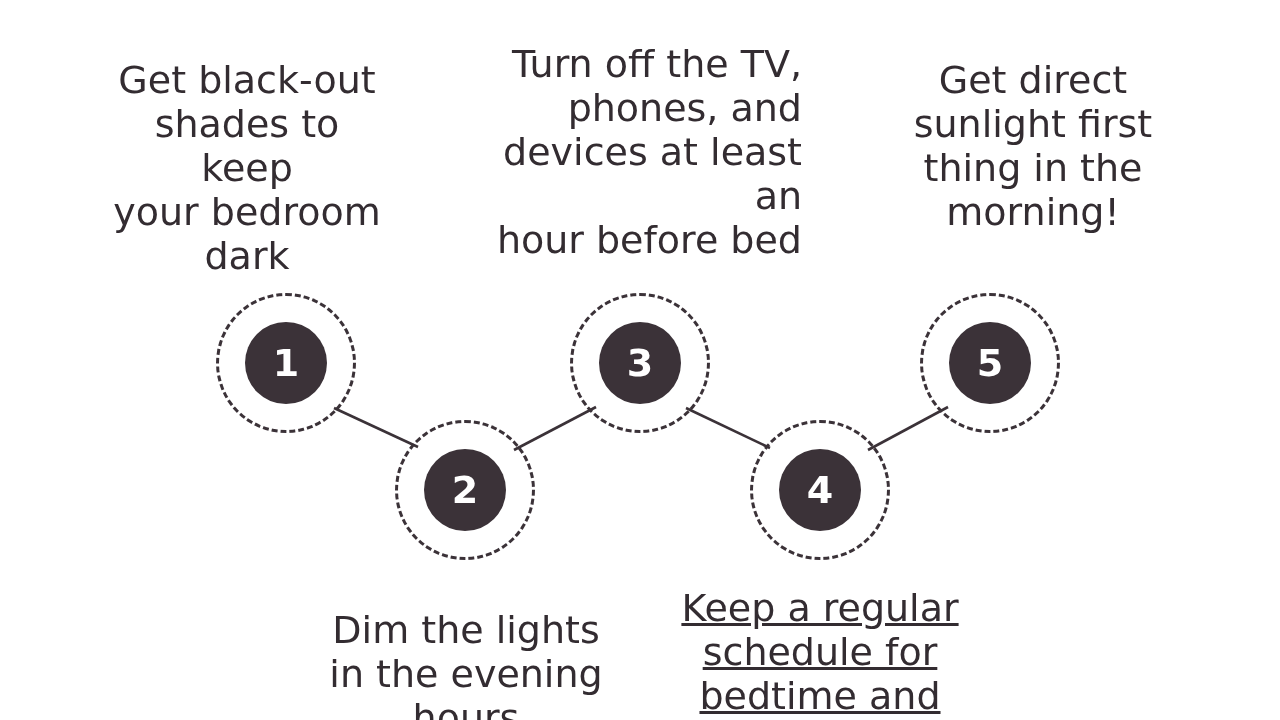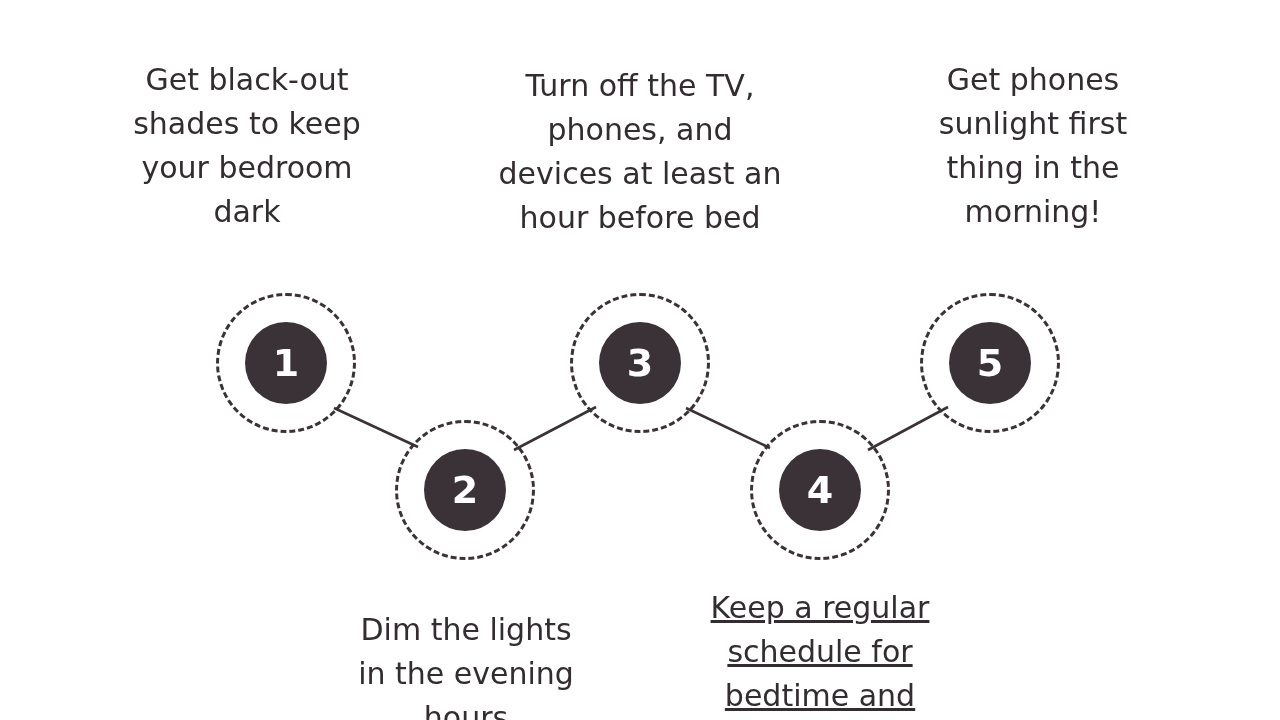--- a/index.html
+++ b/index.html
@@ -61,21 +61,21 @@
     font-size: 38px;
     font-weight: 700;
     line-height: 1;
     letter-spacing: 0px;
   }
 
   
   .caption {
     position: absolute;
     text-align: center;
-    font-size: 30px;
+    font-size: 38px;
     line-height: 44px;
     color: #332c31;
     font-weight: 400;
     white-space: pre-line;
   }
 </style>
 </head>
 <body>
 
 <div id="stage">
@@ -105,27 +105,27 @@
 
   <div class="caption" style="left:106px; top:58px; width:282px;">Get black-out
 shades to keep
 your bedroom
 dark</div>
 
   <div class="caption" style="left:325px; top:608px; width:282px;">Dim the lights
 in the evening
 hours</div>
 
-  <div class="caption" style="left:478px; top:64px; width:324px;">Turn off the TV,
+  <div class="caption" style="left:478px; top:42px; width:324px;text-align:right;">Turn off the TV,
 phones, and
 devices at least an
 hour before bed</div>
 
   <div class="caption" style="left:678px; top:586px; width:284px;text-decoration:underline;">Keep a regular
 schedule for
 bedtime and</div>
 
-  <div class="caption" style="left:892px; top:58px; width:282px;">Get phones
+  <div class="caption" style="left:892px; top:58px; width:282px;">Get direct
 sunlight first
 thing in the
 morning!</div>
 
 </div>
 
 </body></html>

